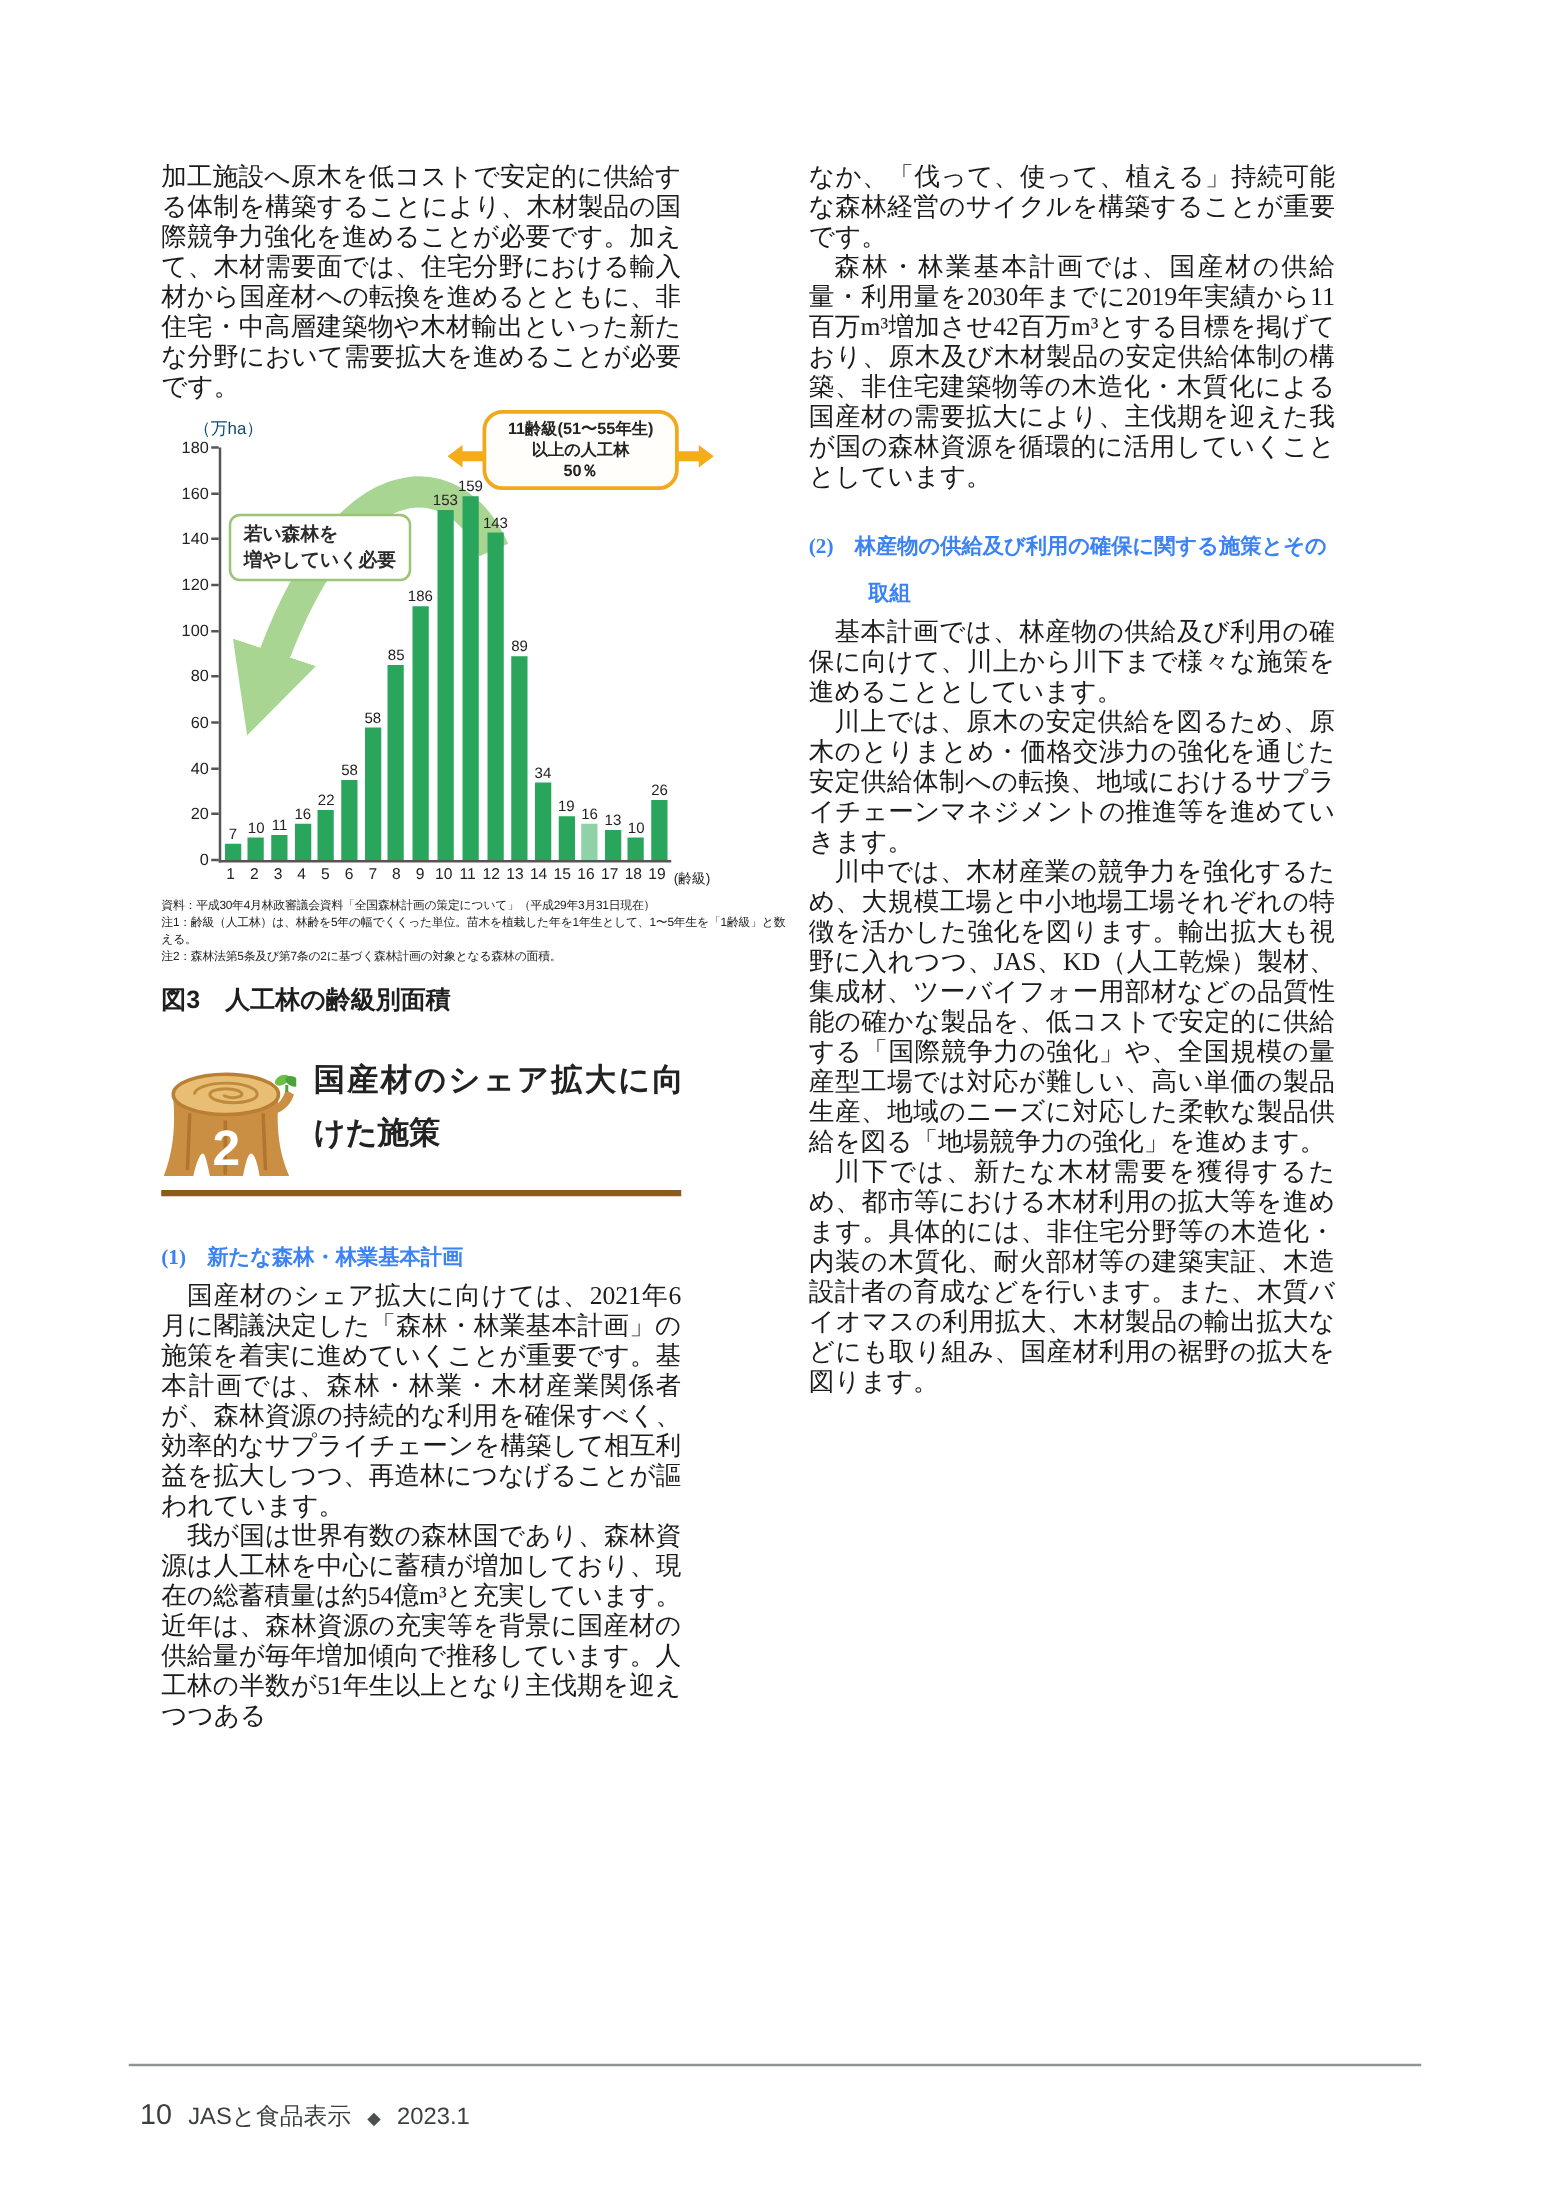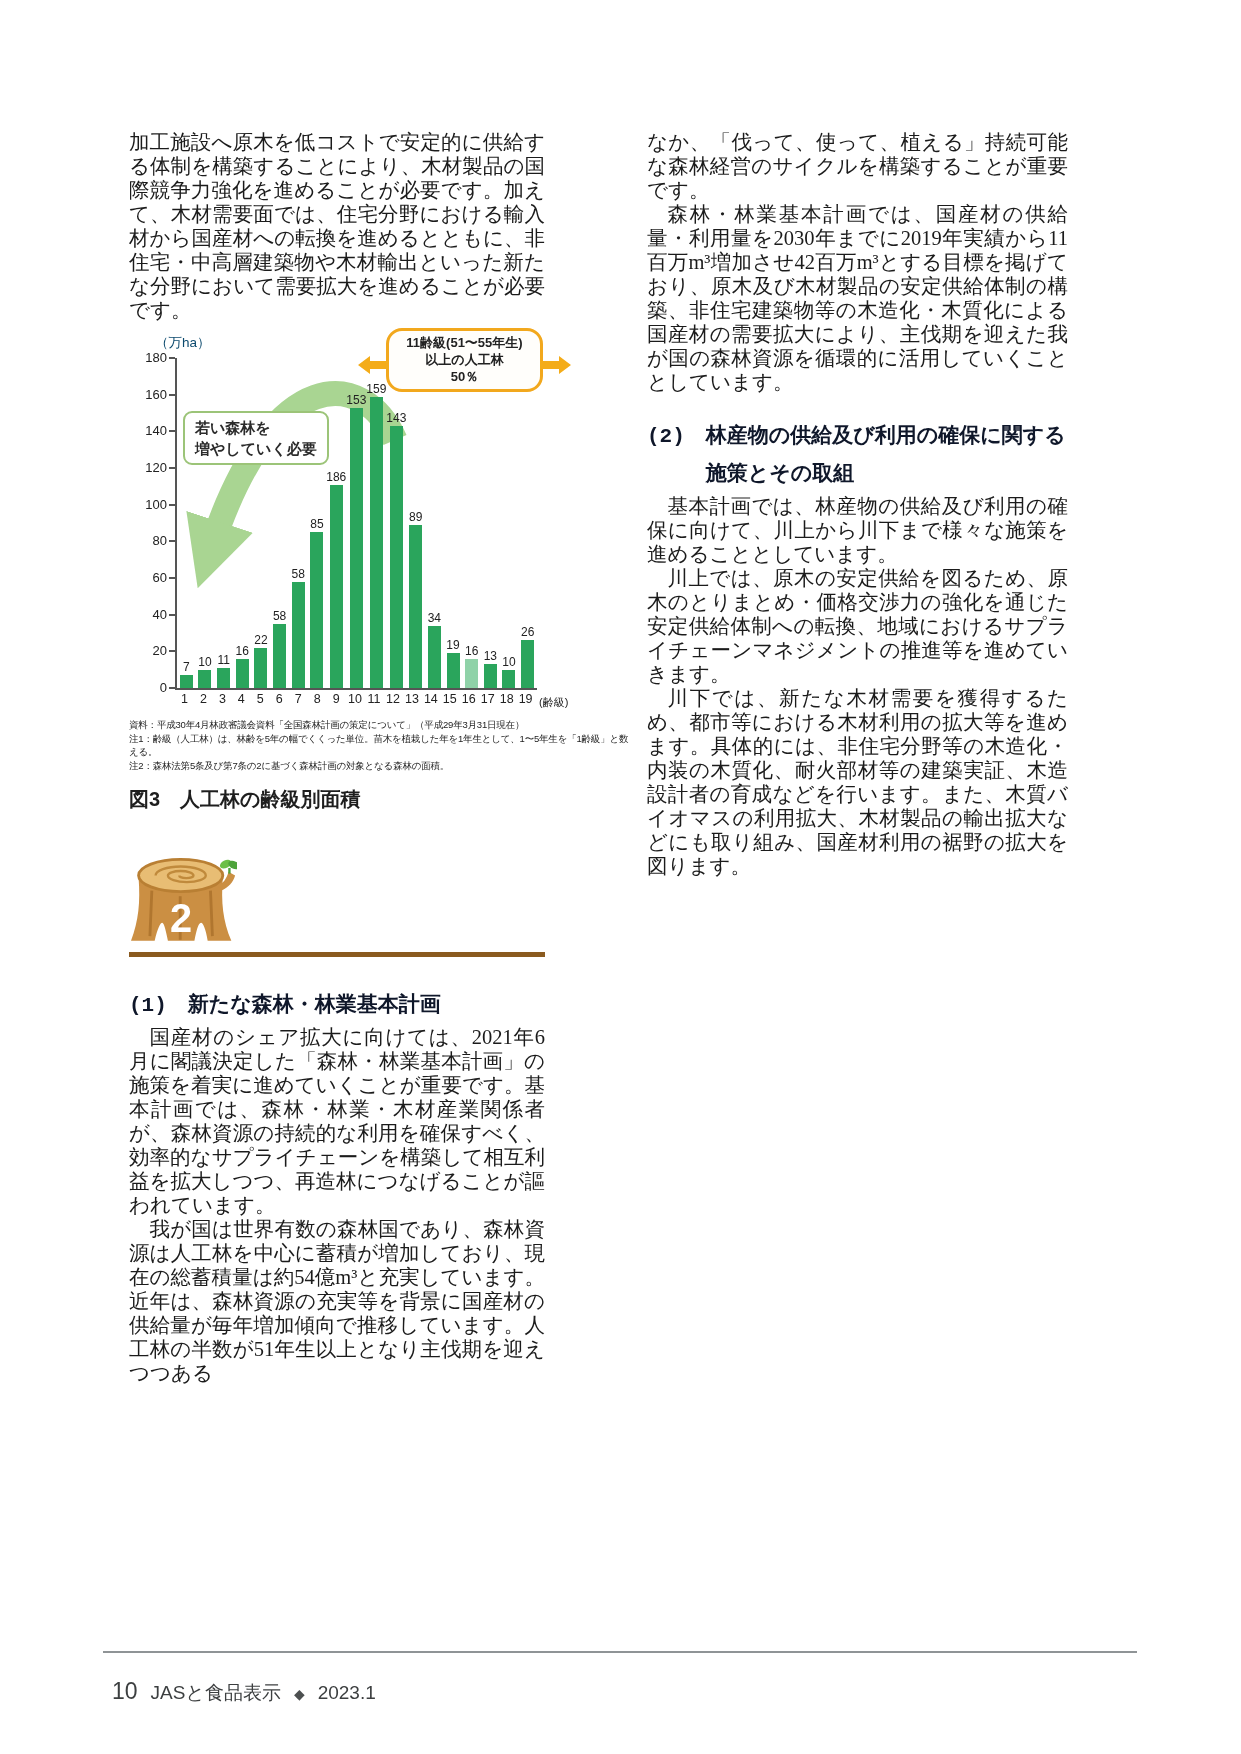--- a/index.html
+++ b/index.html
@@ -7,22 +7,22 @@
     width:1241px;height:1754px;position:relative;background:#ffffff;
     color:#1b1b1b;font-family:"Liberation Serif","DejaVu Serif",serif;
     overflow:hidden;
   }
   .col{position:absolute;top:130px;width:416px}
   #col-left{left:129px}
   #col-right{left:647px;width:421px}
   p.body{margin:0;font-size:20.5px;line-height:24px;text-align:justify;text-justify:inter-ideograph}
   p.ind{text-indent:1em}
   .h-gothic{
-    font-family:Liberation Mono, monospace;
-    font-weight:bold;font-size:21px;line-height:38px;margin:0;color:#0f172a;
+    font-family:Liberation Serif, serif;
+    font-weight:bold;font-size:17px;line-height:38px;margin:0;color:#3b82f6;
   }
   #h1-left{margin-top:28px}
   #h2-right{margin-top:24px;padding-left:2.8em;text-indent:-2.8em}
 
   
   #figure{margin-top:14px}
   .chart-area{position:relative;height:374px;font-family:"Liberation Sans","DejaVu Sans",sans-serif}
   .unit-label{position:absolute;left:26px;top:-2px;font-size:13.5px;color:#0c4a6e}
   .plot{position:absolute;left:46px;top:22px;width:360px;height:330px;
         border-left:2px solid #555;border-bottom:2px solid #555}
@@ -248,36 +248,38 @@
       <path d="M8 26 C10 52 8 72 0 93 L25 93 C28 80 31 74 33 74 C35 74 37 83 39 93 L67 93 C69 83 71 74 74 74 C76 74 79 80 81 93 L106 93 C97 72 95 52 97 26 Z" fill="#cb8f43"></path>
       <path d="M22 40 L20 88 M84 40 L86 88 M52 46 L52 92" stroke="#b0762f" stroke-width="3" fill="none"></path>
       <path d="M95 40 C103 37 108 31 110 24 L103 20 C101 28 97 32 92 35 Z" fill="#cb8f43"></path>
       <ellipse cx="52.5" cy="24" rx="44.5" ry="17" fill="#e8bd74" stroke="#b97f33" stroke-width="3"></ellipse>
       <path d="M26 24 a26.5 9.5 0 1 1 53 0 a20 7 0 1 1 -40 0 a13.5 4.8 0 1 1 27 0 a7.5 2.8 0 1 1 -15 0" fill="none" stroke="#c08a3c" stroke-width="2.5"></path>
       <ellipse cx="100" cy="12" rx="6.5" ry="4" fill="#6cbf46" transform="rotate(-28 100 12)"></ellipse>
       <ellipse cx="109" cy="13" rx="6.5" ry="4" fill="#4da33a" transform="rotate(24 109 13)"></ellipse>
       <path d="M104 22 L104 16" stroke="#4da33a" stroke-width="2.5"></path>
       <text x="53" y="84" text-anchor="middle" font-family="Liberation Sans, DejaVu Sans, sans-serif" font-size="42" font-weight="bold" fill="#ffffff">2</text>
     </svg>
+    <div class="section2-title">国産材のシェア拡大に向けた施策</div>
     <div class="section2-rule"></div>
   </div>
 
   <p class="h-gothic" id="h1-left">(1)　新たな森林・林業基本計画</p>
   <p class="body ind">国産材のシェア拡大に向けては、2021年6月に閣議決定した「森林・林業基本計画」の施策を着実に進めていくことが重要です。基本計画では、森林・林業・木材産業関係者が、森林資源の持続的な利用を確保すべく、効率的なサプライチェーンを構築して相互利益を拡大しつつ、再造林につなげることが謳われています。</p>
   <p class="body ind">我が国は世界有数の森林国であり、森林資源は人工林を中心に蓄積が増加しており、現在の総蓄積量は約54億m³と充実しています。近年は、森林資源の充実等を背景に国産材の供給量が毎年増加傾向で推移しています。人工林の半数が51年生以上となり主伐期を迎えつつある</p>
 </div>
 
 <div class="col" id="col-right">
   <p class="body">なか、「伐って、使って、植える」持続可能な森林経営のサイクルを構築することが重要です。</p>
   <p class="body ind">森林・林業基本計画では、国産材の供給量・利用量を2030年までに2019年実績から11百万m³増加させ42百万m³とする目標を掲げており、原木及び木材製品の安定供給体制の構築、非住宅建築物等の木造化・木質化による国産材の需要拡大により、主伐期を迎えた我が国の森林資源を循環的に活用していくこととしています。</p>
 
   <p class="h-gothic" id="h2-right">(2)　林産物の供給及び利用の確保に関する施策とその取組</p>
 
   <p class="body ind">基本計画では、林産物の供給及び利用の確保に向けて、川上から川下まで様々な施策を進めることとしています。</p>
   <p class="body ind">川上では、原木の安定供給を図るため、原木のとりまとめ・価格交渉力の強化を通じた安定供給体制への転換、地域におけるサプライチェーンマネジメントの推進等を進めていきます。</p>
+  <p class="body ind">川中では、木材産業の競争力を強化するため、大規模工場と中小地場工場それぞれの特徴を活かした強化を図ります。輸出拡大も視野に入れつつ、JAS、KD（人工乾燥）製材、集成材、ツーバイフォー用部材などの品質性能の確かな製品を、低コストで安定的に供給する「国際競争力の強化」や、全国規模の量産型工場では対応が難しい、高い単価の製品生産、地域のニーズに対応した柔軟な製品供給を図る「地場競争力の強化」を進めます。</p>
   <p class="body ind">川下では、新たな木材需要を獲得するため、都市等における木材利用の拡大等を進めます。具体的には、非住宅分野等の木造化・内装の木質化、耐火部材等の建築実証、木造設計者の育成などを行います。また、木質バイオマスの利用拡大、木材製品の輸出拡大などにも取り組み、国産材利用の裾野の拡大を図ります。</p>
 </div>
 
 <div id="footer-rule"></div>
 <div id="footer">
   <span class="page-num">10</span>
   <span class="journal">JASと食品表示</span>
   <span class="diamond">◆</span>
   <span class="issue">2023.1</span>
 </div>

